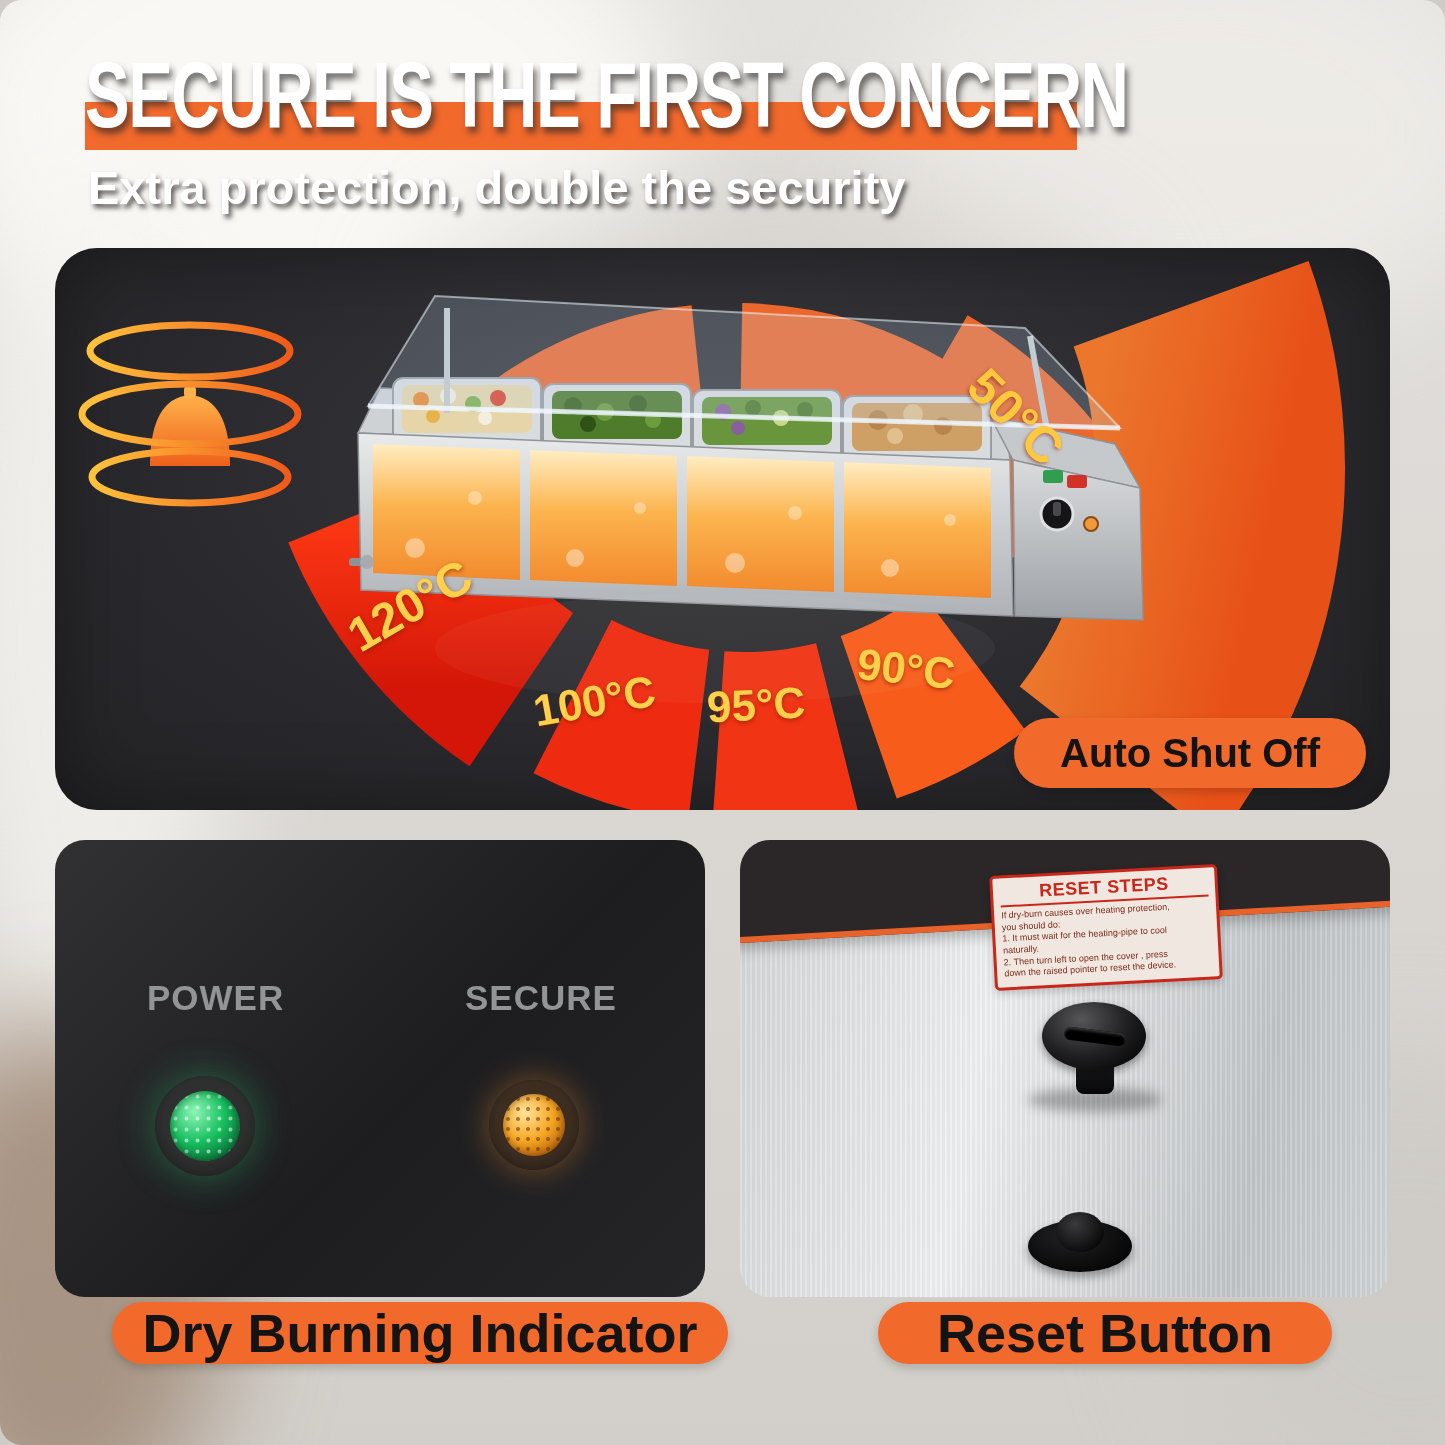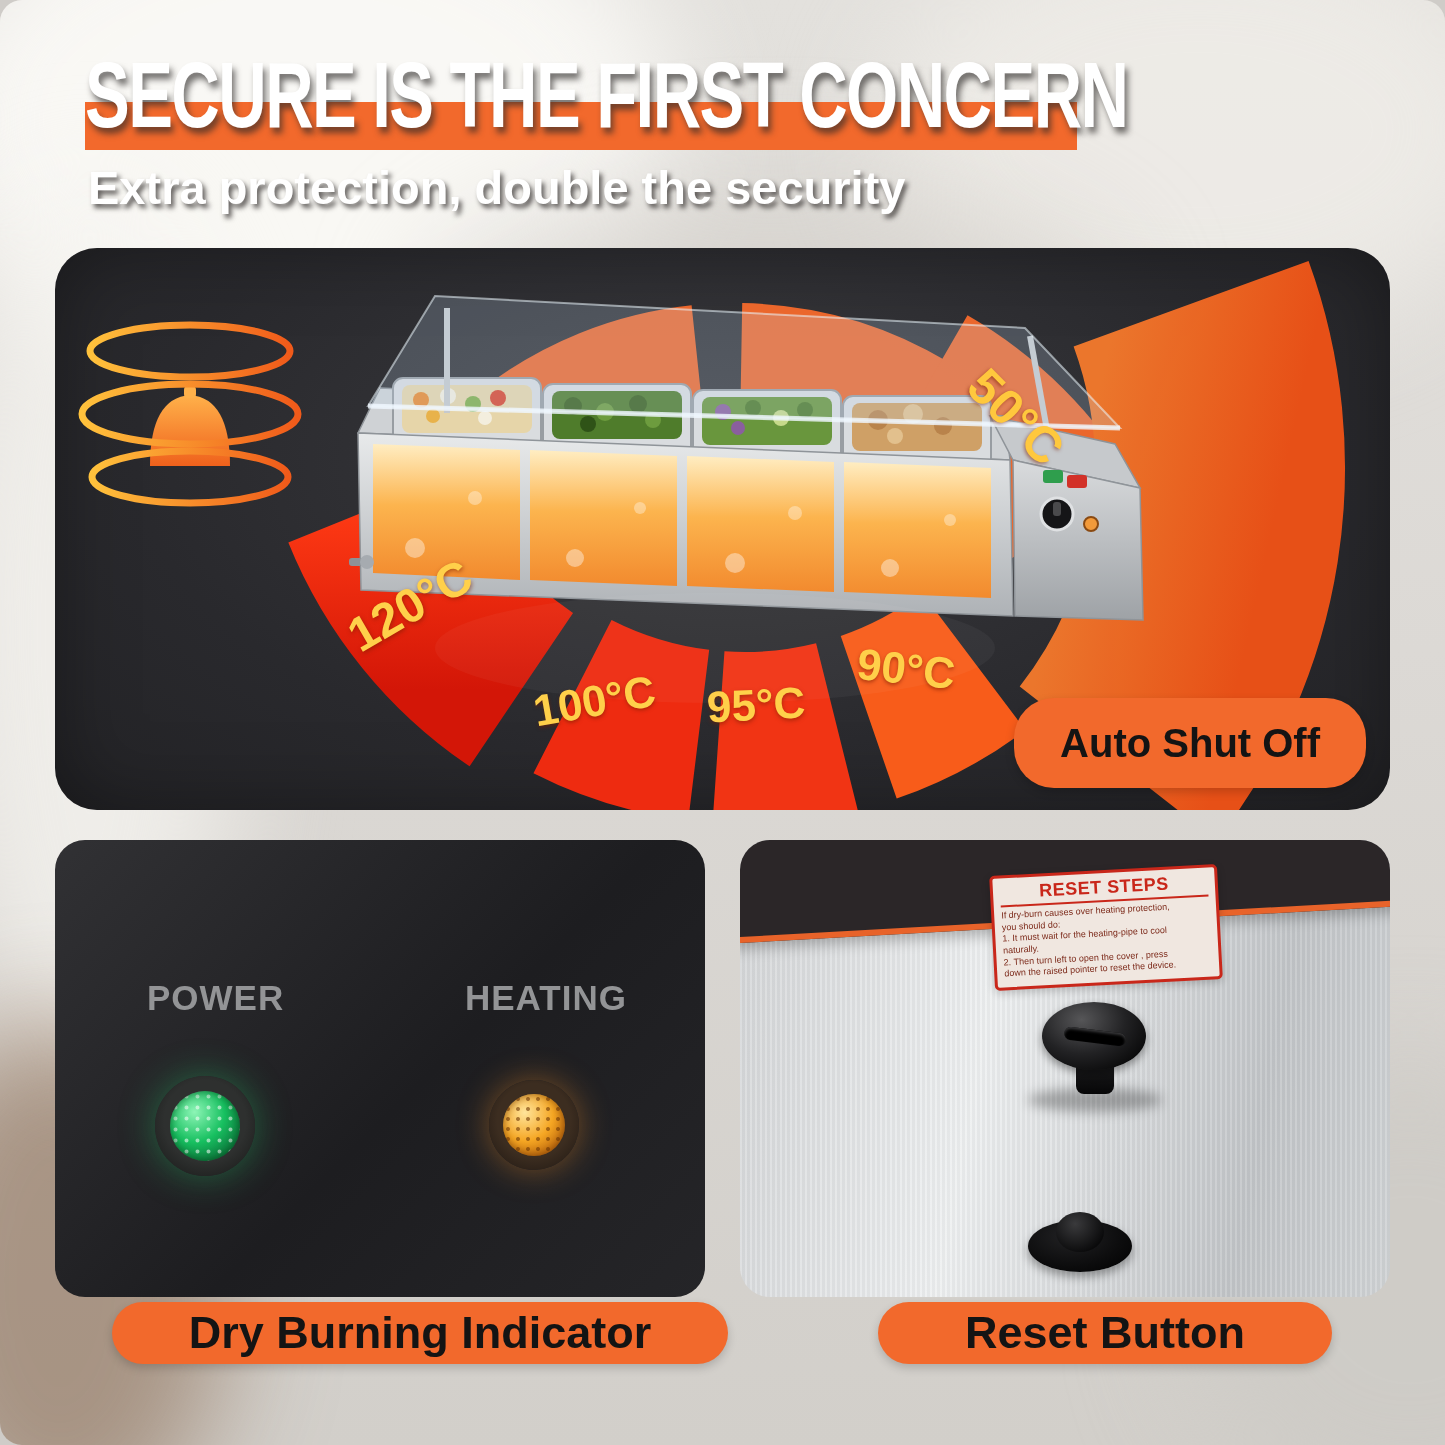--- a/index.html
+++ b/index.html
@@ -48,21 +48,21 @@
   .temp.t50 {left:905px;top:140px;font-size:50px;transform:rotate(45deg);color:#ffc83d;}
   .temp.t120{left:288px;top:330px;font-size:48px;transform:rotate(-30deg);}
   .temp.t100{left:478px;top:428px;font-size:44px;transform:rotate(-10deg);}
   .temp.t95 {left:652px;top:432px;font-size:44px;transform:rotate(-3deg);}
   .temp.t90 {left:802px;top:396px;font-size:44px;transform:rotate(6deg);}
   .pill{
     position:absolute;display:flex;align-items:center;justify-content:center;
     background:#f2692c;color:#141414;font-weight:700;border-radius:40px;
     box-shadow:0 4px 10px rgba(0,0,0,.18);white-space:nowrap;
   }
-  .pill.hero-pill{right:24px;bottom:22px;height:58px;padding:16px 46px;font-size:40px;}
+  .pill.hero-pill{right:24px;bottom:22px;height:58px;padding:6px 46px;font-size:40px;}
 
   
   .card{position:absolute;top:840px;width:650px;height:457px;border-radius:30px;overflow:hidden;}
   .card.left{
     left:55px;
     background:linear-gradient(135deg,#313134 0%,#1d1d20 55%,#252528 100%);
   }
   .card.right{
     left:740px;
     background:linear-gradient(100deg,#d4d6d8 0%,#eef0f1 38%,#c3c6c9 78%,#d1d4d6 100%);
@@ -143,21 +143,21 @@
   .knob2 .base{
     position:absolute;left:0;top:8px;width:104px;height:52px;border-radius:50%;
     background:radial-gradient(ellipse at 40% 30%,#222224 0%,#0c0c0d 60%,#000 100%);
     box-shadow:0 5px 10px rgba(0,0,0,.35);
   }
   .knob2 .hub{
     position:absolute;left:28px;top:0;width:48px;height:40px;border-radius:50%;
     background:radial-gradient(ellipse at 40% 30%,#3a3a3c,#0a0a0b 75%);
   }
 
-  .pill.bottom-pill{top:1302px;height:62px;font-size:45px;padding:0 40px;}
+  .pill.bottom-pill{top:1302px;height:62px;font-size:54px;padding:0 40px;}
   .pill.left-pill{left:112px;width:536px;}
   .pill.right-pill{left:878px;width:374px;text-align:right;}
 </style>
 </head>
 <body>
 
 <div class="canvas">
 
   <div class="blob b1"></div>
   <div class="blob b2"></div>
@@ -312,21 +312,21 @@
     <div class="temp t120">120°C</div>
     <div class="temp t100">100°C</div>
     <div class="temp t95">95°C</div>
     <div class="temp t90">90°C</div>
 
     <div class="pill hero-pill">Auto Shut Off</div>
   </div>
 
   <div class="card left">
     <div class="ind-label power">POWER</div>
-    <div class="ind-label heating">HEATING</div>
+    <div class="ind-label heating">SECURE</div>
     <div class="led green-outer">
       <div class="led green-inner"></div>
     </div>
     <div class="led amber-outer">
       <div class="led amber-inner"></div>
     </div>
   </div>
 
   <div class="card right">
     <div class="brushed"></div>

